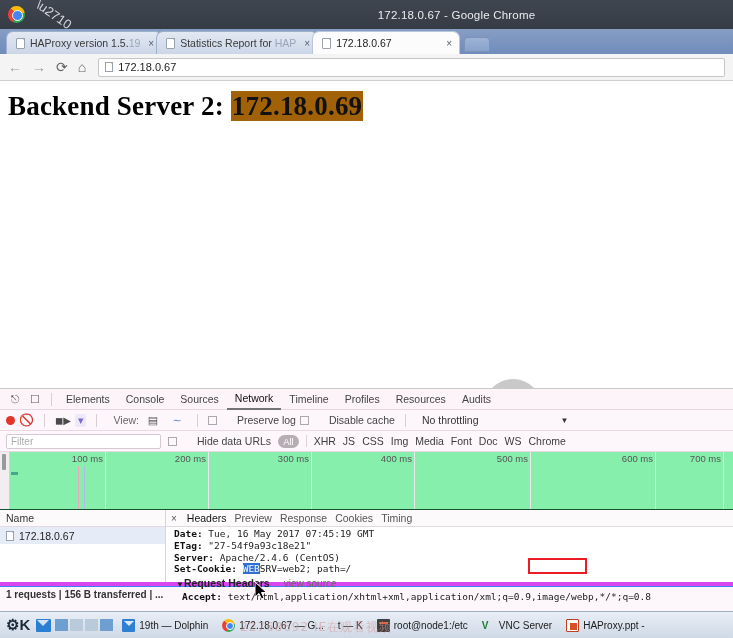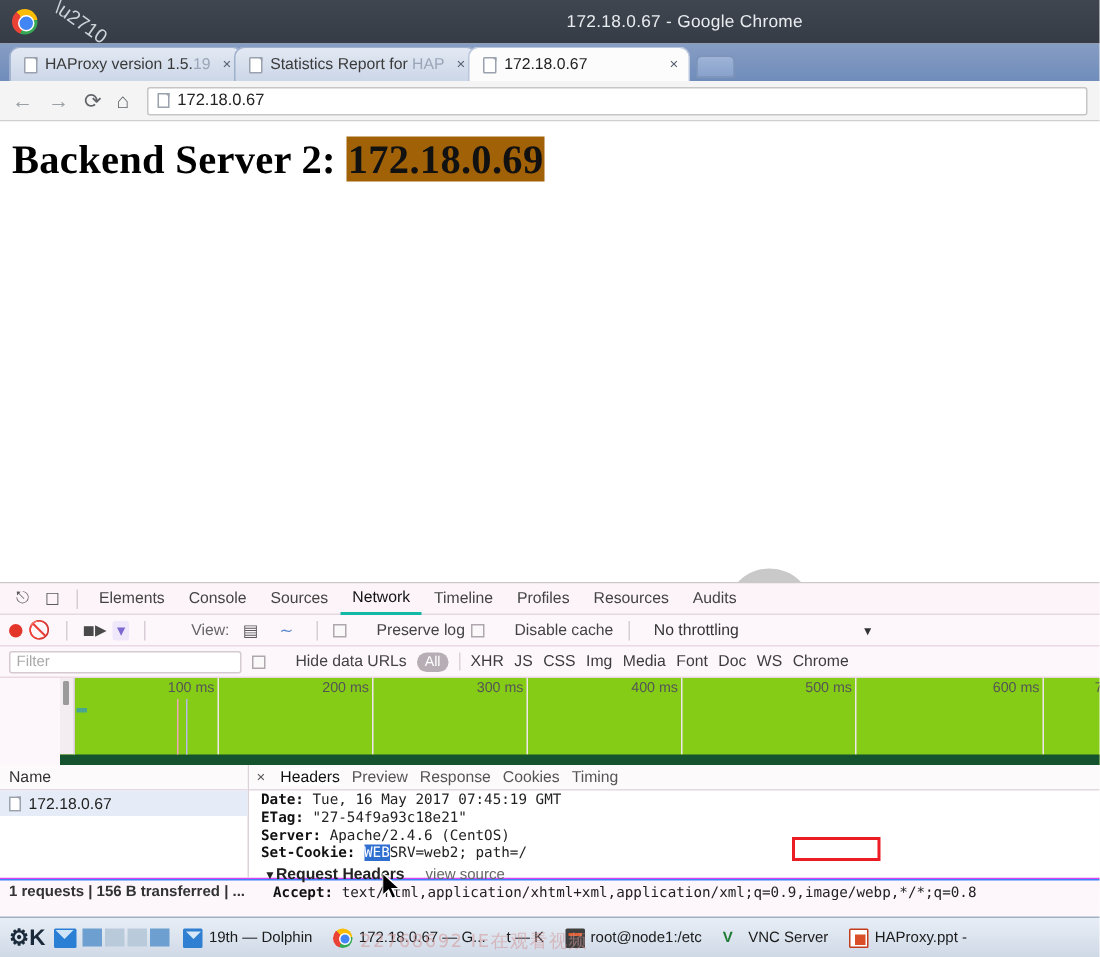--- a/index.html
+++ b/index.html
@@ -124,31 +124,31 @@
     font-size: 10.5px; color: #3b3b3b;
   }
   .dt-tabsbar {
     height: 21px; display: flex; align-items: center;
     border-bottom: 1px solid #e4d9e2; background: #fdf4f9; padding-left: 5px;
   }
   .dt-icon-btn { width: 20px; text-align: center; color: #5a5a5a; font-size: 11px; }
   .dt-sep { width: 1px; height: 13px; background: #d8cdd6; margin: 0 6px; }
   .dt-tab { padding: 0 8px; line-height: 20px; color: #444; }
   .dt-tab.active {
-    color: #111; border-bottom: 2px solid #14b8a6; font-weight: normal;
+    color: #111; border-bottom: 2px solid #737373; font-weight: normal;
   }
   .dt-toolbar2 {
     height: 21px; display: flex; align-items: center; padding-left: 6px;
     gap: 4px; border-bottom: 1px solid #ead9e5; background: #fdf7fb;
   }
   .rec-dot { width: 9px; height: 9px; border-radius: 50%; background: #e4352b; }
   .clear-icon { font-size: 12px; color: #555; }
   .cam-icon { font-size: 10px; color: #4a4a4a; }
   .funnel { color: #7c6ad1; font-size: 11px; background: #efe8fb; padding: 0 3px; border-radius: 2px;}
-  .view-label { color: #666; margin-left: 20px; }
+  .view-label { color: #666; margin-left: 6px; }
   .cb { display: inline-flex; align-items: center; gap: 20px; color: #444; }
   .cb i {
     width: 9px; height: 9px; border: 1px solid #b0a7ae;
     background: #fbf8fa; display: inline-block;
   }
   .throttle { color: #333; padding-left: 6px; }
   .caret { color: #333; font-size: 8px; }
 
   .dt-filterbar {
     height: 21px; display: flex; align-items: center; gap: 7px;
@@ -161,22 +161,22 @@
   }
   .pill-all {
     background: #b6aeb4; color: #fff; border-radius: 8px;
     padding: 1px 5px; font-size: 9.5px;
   }
   .type-f { color: #3c3c3c; }
   .vdiv { width: 1px; height: 12px; background: #ddd2da; }
 
   
   .dt-timeline {
-    position: relative; height: 58px; border-bottom: 7px solid #14532d;
-    background: #84cc16; overflow: hidden; margin-left: 40px;
+    position: relative; height: 58px; border-bottom: 1px solid #14532d;
+    background: #86efac; overflow: hidden;
   }
   .dt-timeline .gutter {
     position: absolute; left: 0; top: 0; width: 10px; height: 100%;
     background: #f3ecf1; border-right: 1px solid #d8cdd6;
   }
   .dt-timeline .gutter .handle {
     position: absolute; left: 2px; top: 2px; width: 4px; height: 16px;
     background: #9a9a9a; border-radius: 1px;
   }
   .tick {
@@ -187,21 +187,21 @@
     position: absolute; right: 3px; top: 1px;
     font-size: 9.5px; color: #555; white-space: nowrap;
   }
   .evt-line { position: absolute; top: 14px; width: 1px; height: 44px; }
   .green-mark {
     position: absolute; left: 11px; top: 20px;
     width: 7px; height: 3px; background: #4aa58f;
   }
 
   
-  .dt-split { display: flex; height: 76px; border-bottom: 1px solid #d946ef; justify-content: center; }
+  .dt-split { display: flex; height: 76px; border-bottom: 4px solid #d946ef; justify-content: center; }
   .req-list { width: 166px; border-right: 1px solid #ddd2da; background: #fff; }
   .req-head {
     height: 17px; line-height: 17px; padding-left: 6px;
     border-bottom: 1px solid #e3dae1; color: #333; font-size: 10.5px;
     background: #fdfafc;
   }
   .req-row {
     height: 17px; display: flex; align-items: center; gap: 5px;
     padding-left: 6px; background: #e6ecf7; color: #222; font-size: 10.5px;
   }

